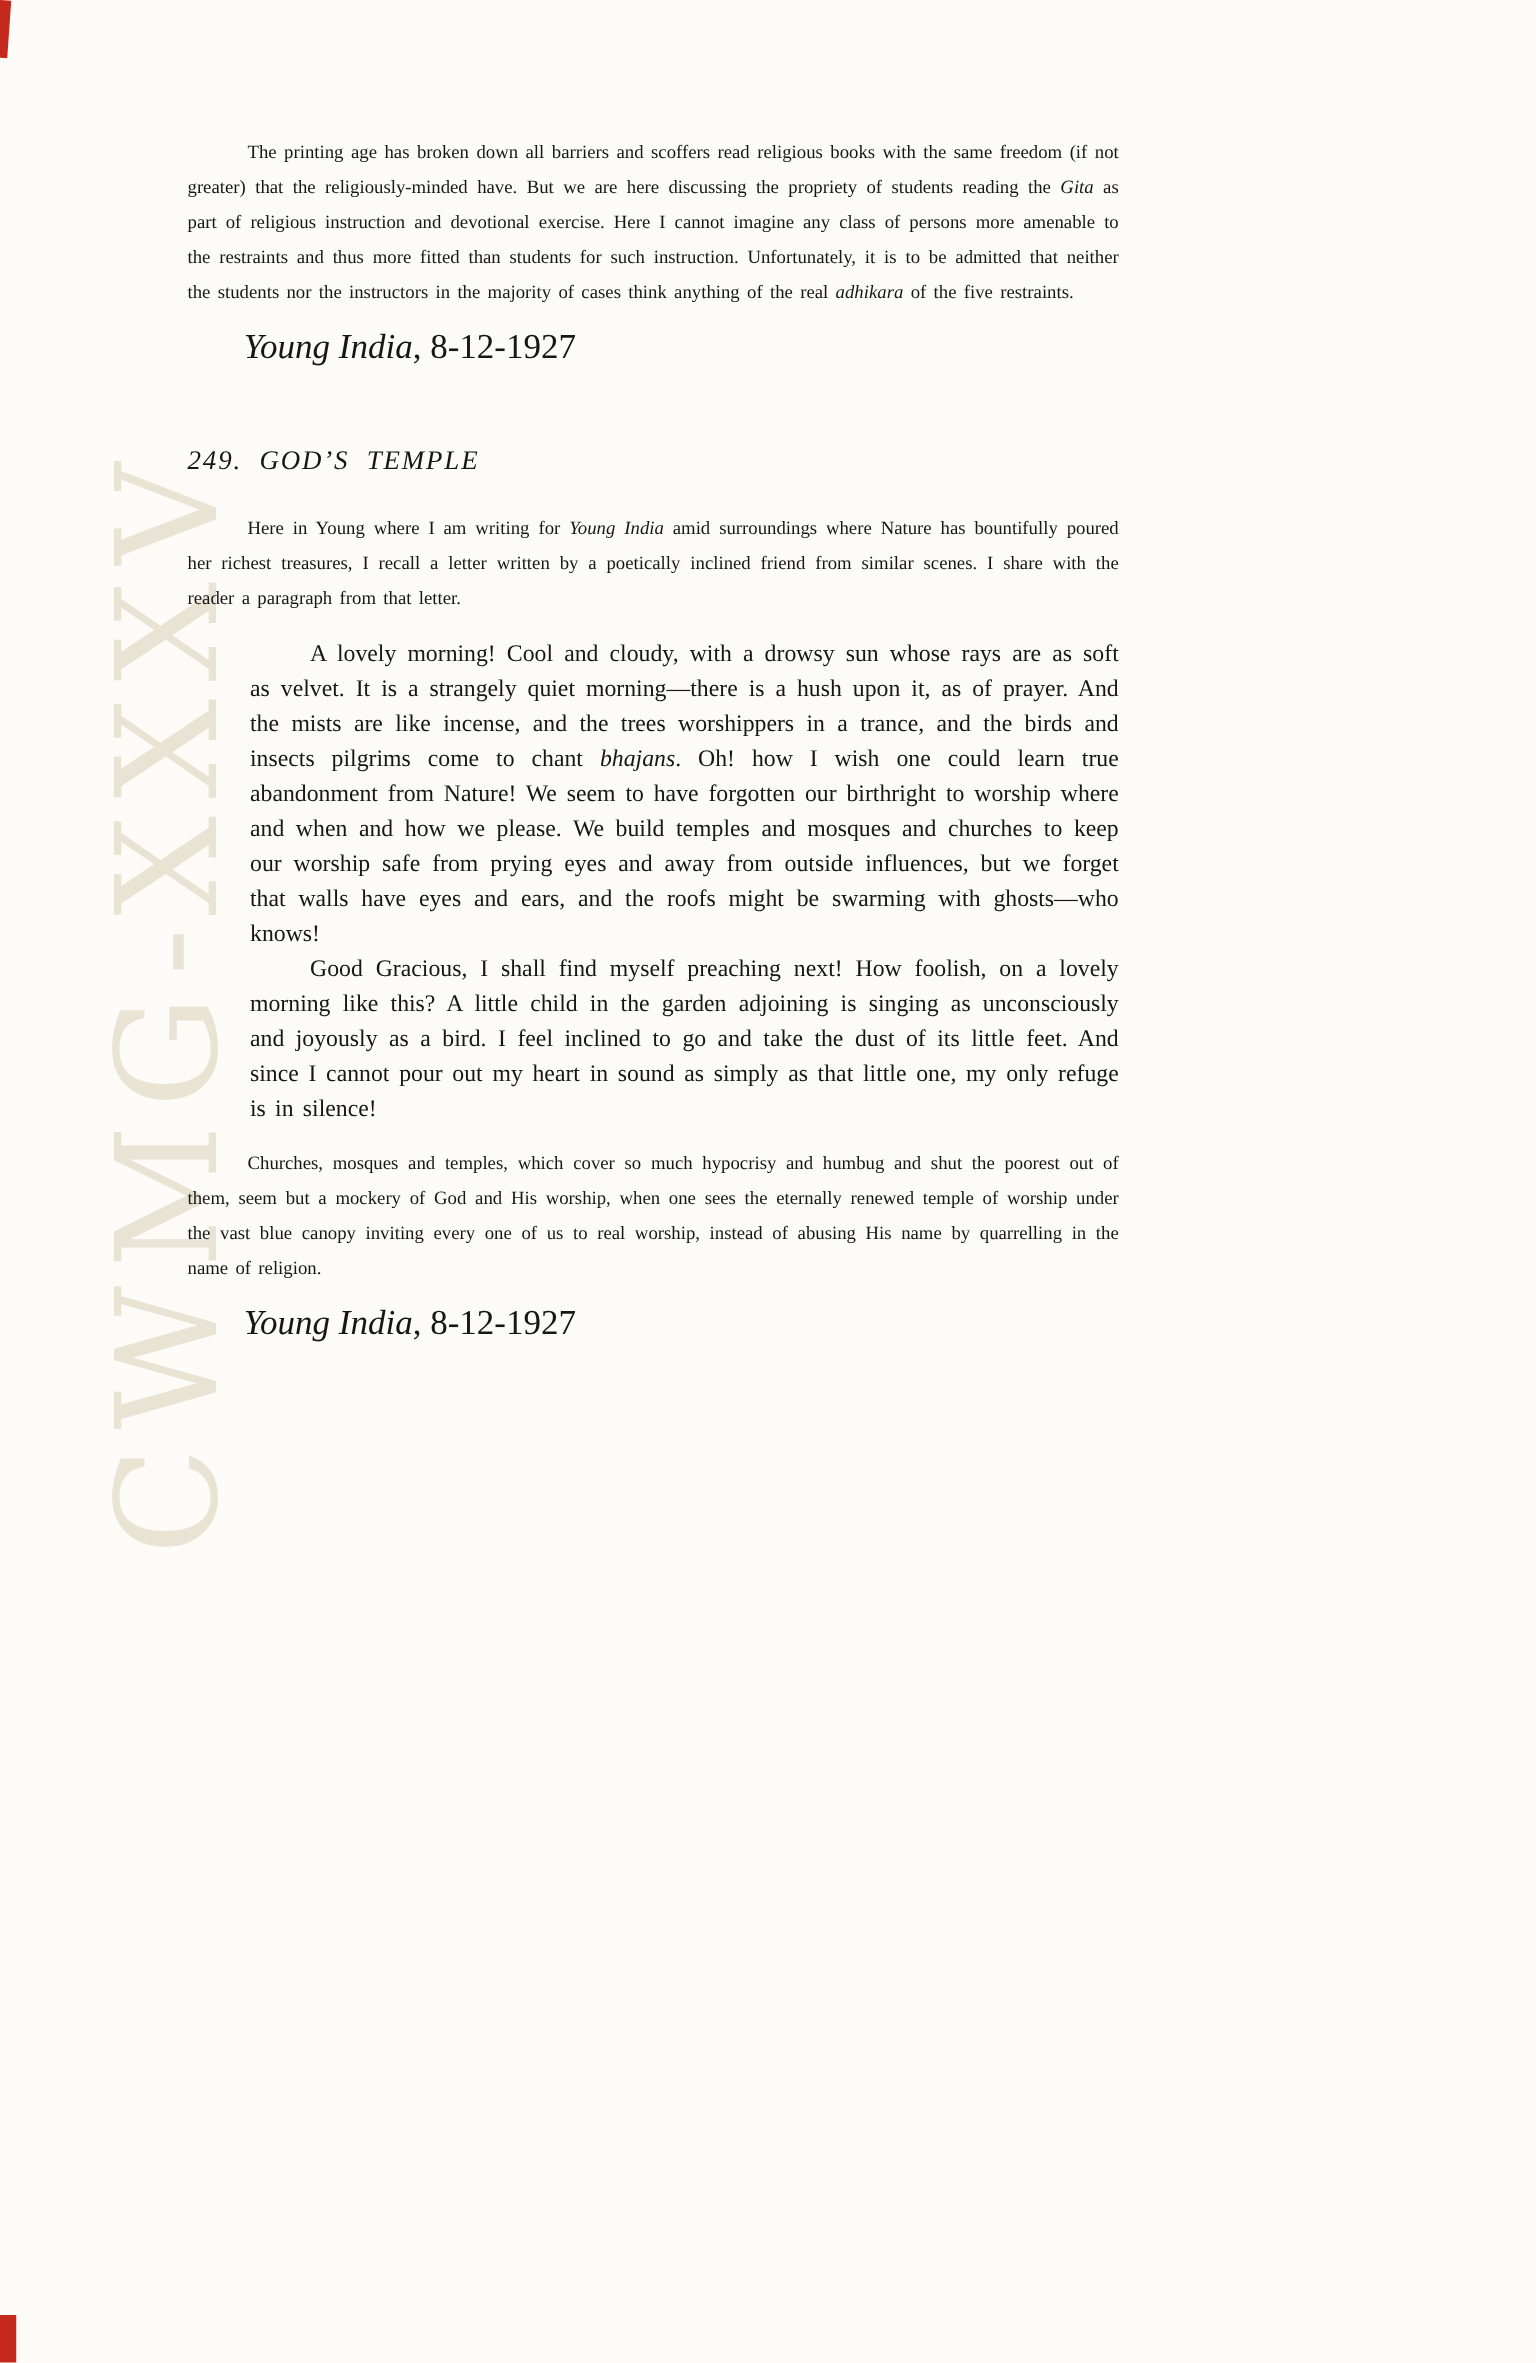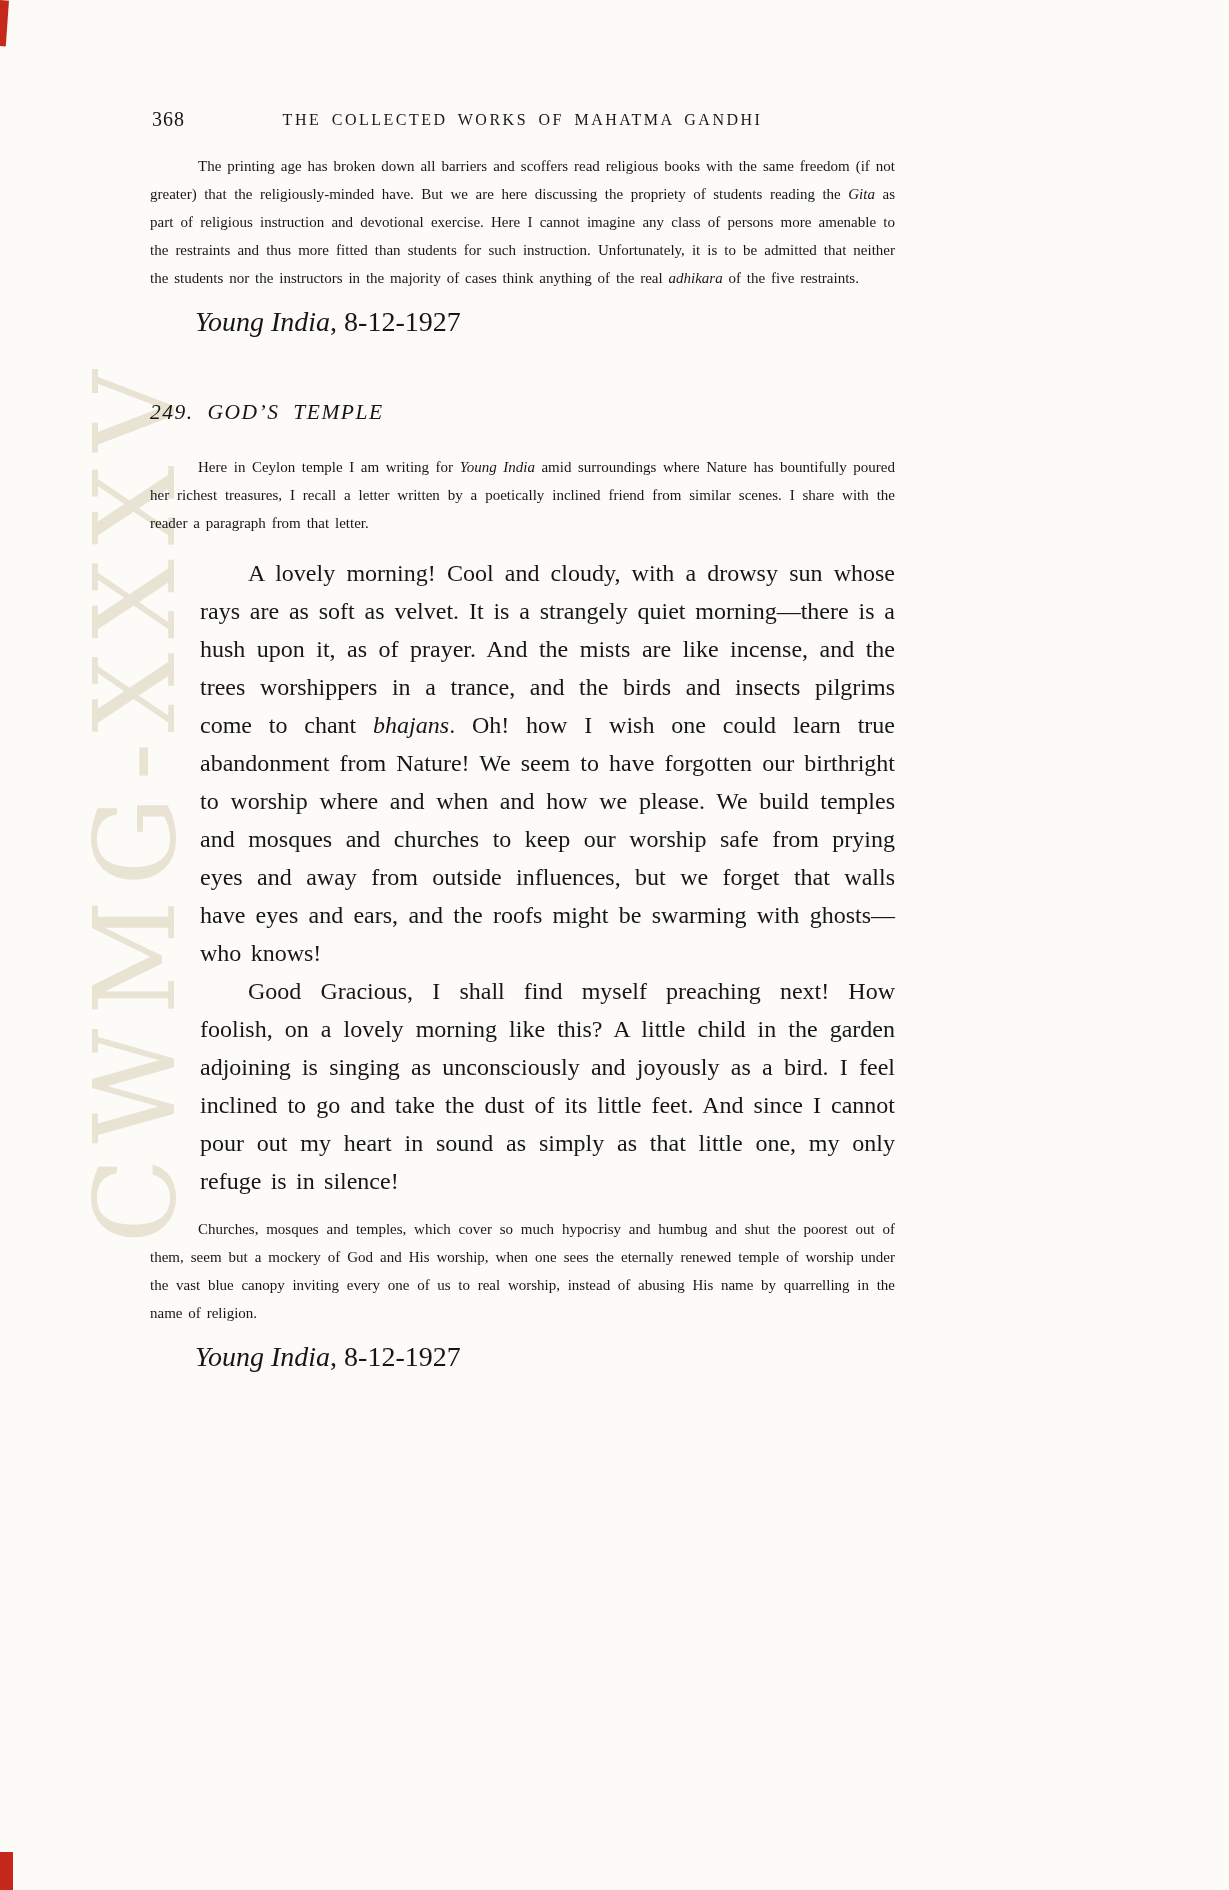--- a/index.html
+++ b/index.html
@@ -81,52 +81,48 @@
     font-weight:normal;
     font-size:21.5px;
     letter-spacing:1.5px;
     word-spacing:7px;
   }
   .quote{
     margin-top:17px;
     margin-left:50px;
   }
   .quote-para{
-    font-size:24px;
-    line-height:38px;
+    font-size:19px;
+    line-height:28px;
     text-align:justify;
     text-indent:48px;
     word-spacing:0.14em;
   }
   .body.closing{margin-top:15px;}
 </style>
 </head>
 <body>
 
 <div class="page">
 
   <div class="red-mark top"></div>
   <div class="red-mark bottom"></div>
 
   <div class="watermark">CWMG-XXXV</div>
 
   <div class="text-block">
 
-    <div class="header">
-      <span class="pagenum">368</span>
-      <span class="running">THE COLLECTED WORKS OF MAHATMA GANDHI</span>
-    </div>
 
     <p class="body"><span>The printing age has broken down all barriers and scoffers read religious books with the same freedom (if not greater) that the religiously-minded have.  But we are here discussing the propriety of students reading the </span><span class="it">Gita</span><span> as part of religious instruction and devotional exercise.  Here I cannot imagine any class of persons more amenable to the restraints and thus more fitted than students for such instruction.  Unfortunately, it is to be admitted that neither the students nor the instructors in the majority of cases think anything of the real </span><span class="it">adhikara</span><span> of the five restraints.</span></p>
 
     <p class="attribution"><span class="it">Young India</span><span>, 8-12-1927</span></p>
 
     <h2 class="heading">249. GOD’S TEMPLE</h2>
 
-    <p class="body"><span>Here in Ceylon temple I am writing for </span><span class="it">Young India</span><span> amid surroundings where Nature has bountifully poured her richest treasures, I recall a letter written by a poetically inclined friend from similar scenes.  I share with the reader a paragraph from that letter.</span></p>
+    <p class="body"><span>Here in Young where I am writing for </span><span class="it">Young India</span><span> amid surroundings where Nature has bountifully poured her richest treasures, I recall a letter written by a poetically inclined friend from similar scenes.  I share with the reader a paragraph from that letter.</span></p>
 
     <div class="quote">
       <p class="quote-para"><span>A lovely morning!  Cool and cloudy, with a drowsy sun whose rays are as soft as velvet.  It is a strangely quiet morning—there is a hush upon it, as of prayer.  And the mists are like incense, and the trees worshippers in a trance, and the birds and insects pilgrims come to chant </span><span class="it">bhajans</span><span>.  Oh! how I wish one could learn true abandonment from Nature! We seem to have forgotten our birthright to worship where and when and how we please.  We build temples and mosques and churches to keep our worship safe from prying eyes and away from outside influences, but we forget that walls have eyes and ears, and the roofs might be swarming with ghosts—who knows!</span></p>
       <p class="quote-para"><span>Good Gracious, I shall find myself preaching next!  How foolish, on a lovely morning like this?  A little child in the garden adjoining is singing as unconsciously and joyously as a bird.  I feel inclined to go and take the dust of its little feet.  And since I cannot pour out my heart in sound as simply as that little one, my only refuge is in silence!</span></p>
     </div>
 
     <p class="body closing"><span>Churches, mosques and temples, which cover so much hypocrisy and humbug and shut the poorest out of them, seem but a mockery of God and His worship, when one sees the eternally renewed temple of worship under the vast blue canopy inviting every one of us to real worship, instead of abusing His name by quarrelling in the name of religion.</span></p>
 
     <p class="attribution"><span class="it">Young India</span><span>, 8-12-1927</span></p>
 

